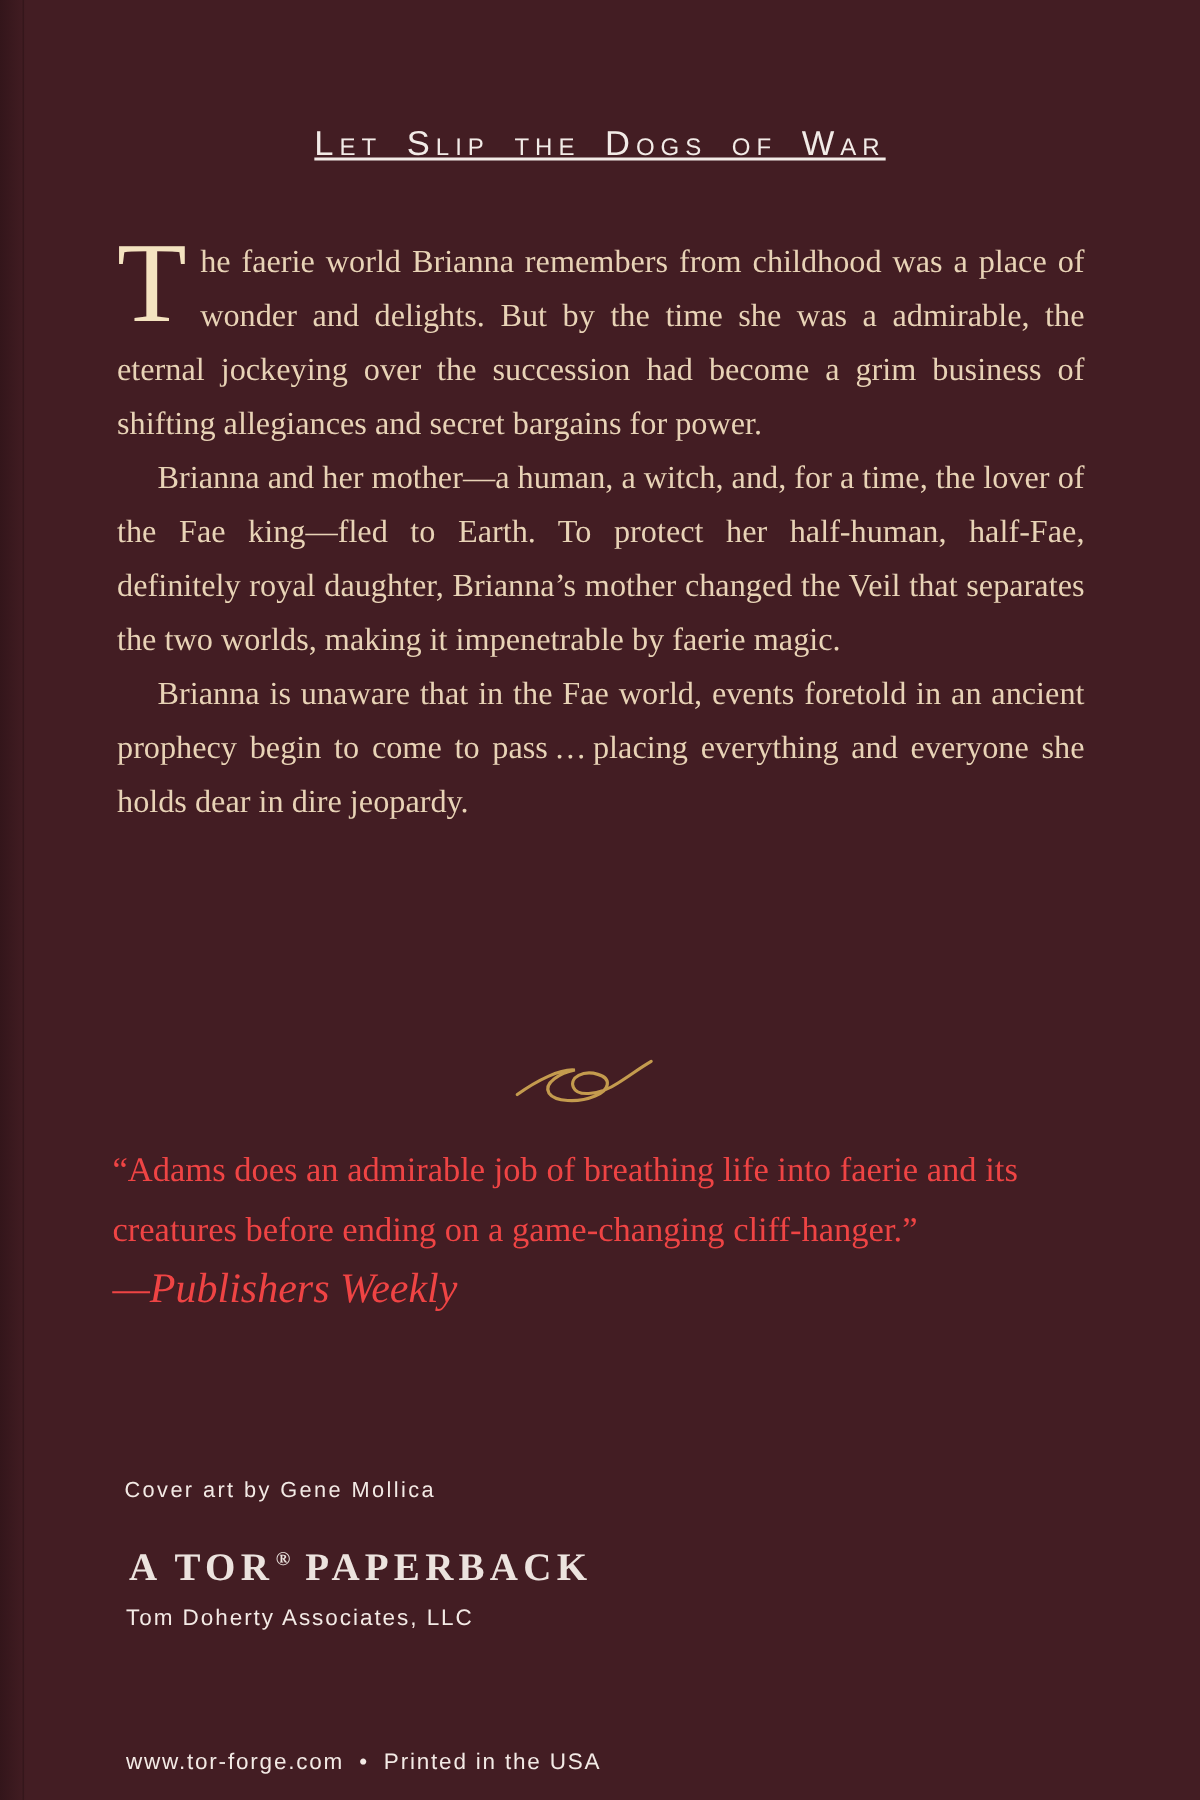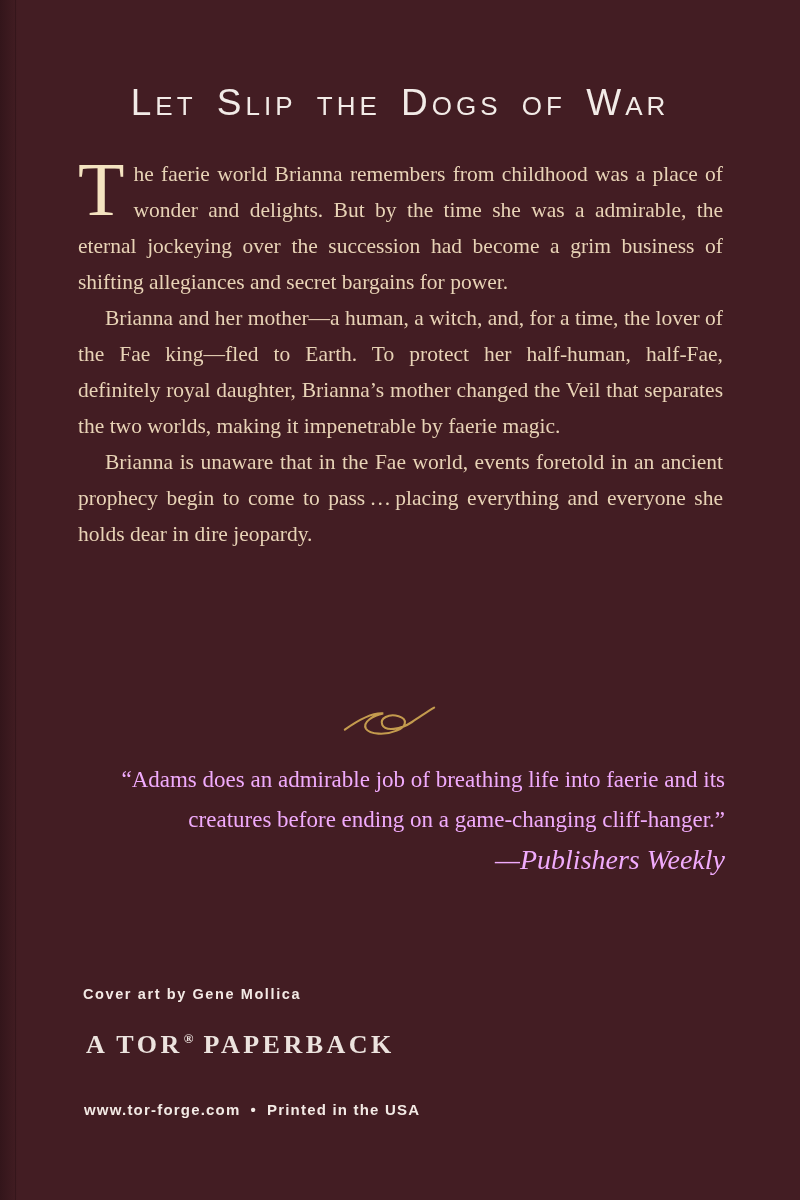--- a/index.html
+++ b/index.html
@@ -24,24 +24,25 @@
   }
 
   .book-title {
     position: absolute;
     top: 82px; left: 0; right: 0;
     margin: 0;
     text-align: center;
     font-family: "Liberation Sans", sans-serif;
     font-variant: small-caps;
     font-weight: normal;
-    font-size: 37px;
+    font-size: 23px;
     letter-spacing: 4px;
     word-spacing: 6px;
     color: #f2ebe7;
+    text-decoration: underline;
   }
 
   .synopsis {
     position: absolute;
     top: 156px; left: 78px;
     width: 645px;
     font-size: 21.5px;
     line-height: 36px;
     color: #e8d3b6;
     text-align: justify;
@@ -60,40 +61,40 @@
   .flourish {
     position: absolute;
     top: 702px; left: 0; right: 22px;
     text-align: center;
   }
 
   .review {
     position: absolute;
     top: 760px; left: 75px;
     width: 650px;
-    text-align: right;
+    text-align: left;
     font-size: 23px;
     line-height: 40px;
-    color: #f0abfc;
+    color: #ef4444;
   }
   .review .attribution {
     font-style: italic;
     font-size: 28px;
     margin-top: 0;
   }
 
   .footer-sans {
     position: absolute;
     font-family: "Liberation Sans", sans-serif;
-    font-weight: bold;
+    font-weight: normal;
     color: #f3eae5;
   }
   .credit   { top: 986px;  left: 83px; font-size: 14.5px; letter-spacing: 1.6px; }
   .publisher{ top: 1070px; left: 84px; font-size: 15px;   letter-spacing: 1.3px; }
-  .webline  { top: 1101px; left: 84px; font-size: 15px;   letter-spacing: 1.2px; }
+  .webline  { top: 1166px; left: 84px; font-size: 15px;   letter-spacing: 1.2px; }
   .webline .sep { display: inline-block; margin: 0 10px; }
 
   .imprint {
     position: absolute;
     top: 1030px; left: 86px;
     font-family: "Liberation Serif", serif;
     font-size: 26px;
     letter-spacing: 3.5px;
     color: #ece3de;
     font-weight: bold;
@@ -137,17 +138,18 @@
     <div>“Adams does an admirable job of breathing life into faerie and its creatures before ending on a game-changing cliff-hanger.”</div>
     <div class="attribution">—Publishers Weekly</div>
   </div>
 
   <div class="footer-sans credit">Cover art by Gene Mollica</div>
 
   <div class="imprint">
     <span>A TOR</span><span class="reg">®</span><span class="word-b">PAPERBACK</span>
   </div>
 
+  <div class="footer-sans publisher">Tom Doherty Associates, LLC</div>
 
   <div class="footer-sans webline">
     <span>www.tor-forge.com</span><span class="sep">•</span><span>Printed in the USA</span>
   </div>
 </div>
 
 </body></html>

